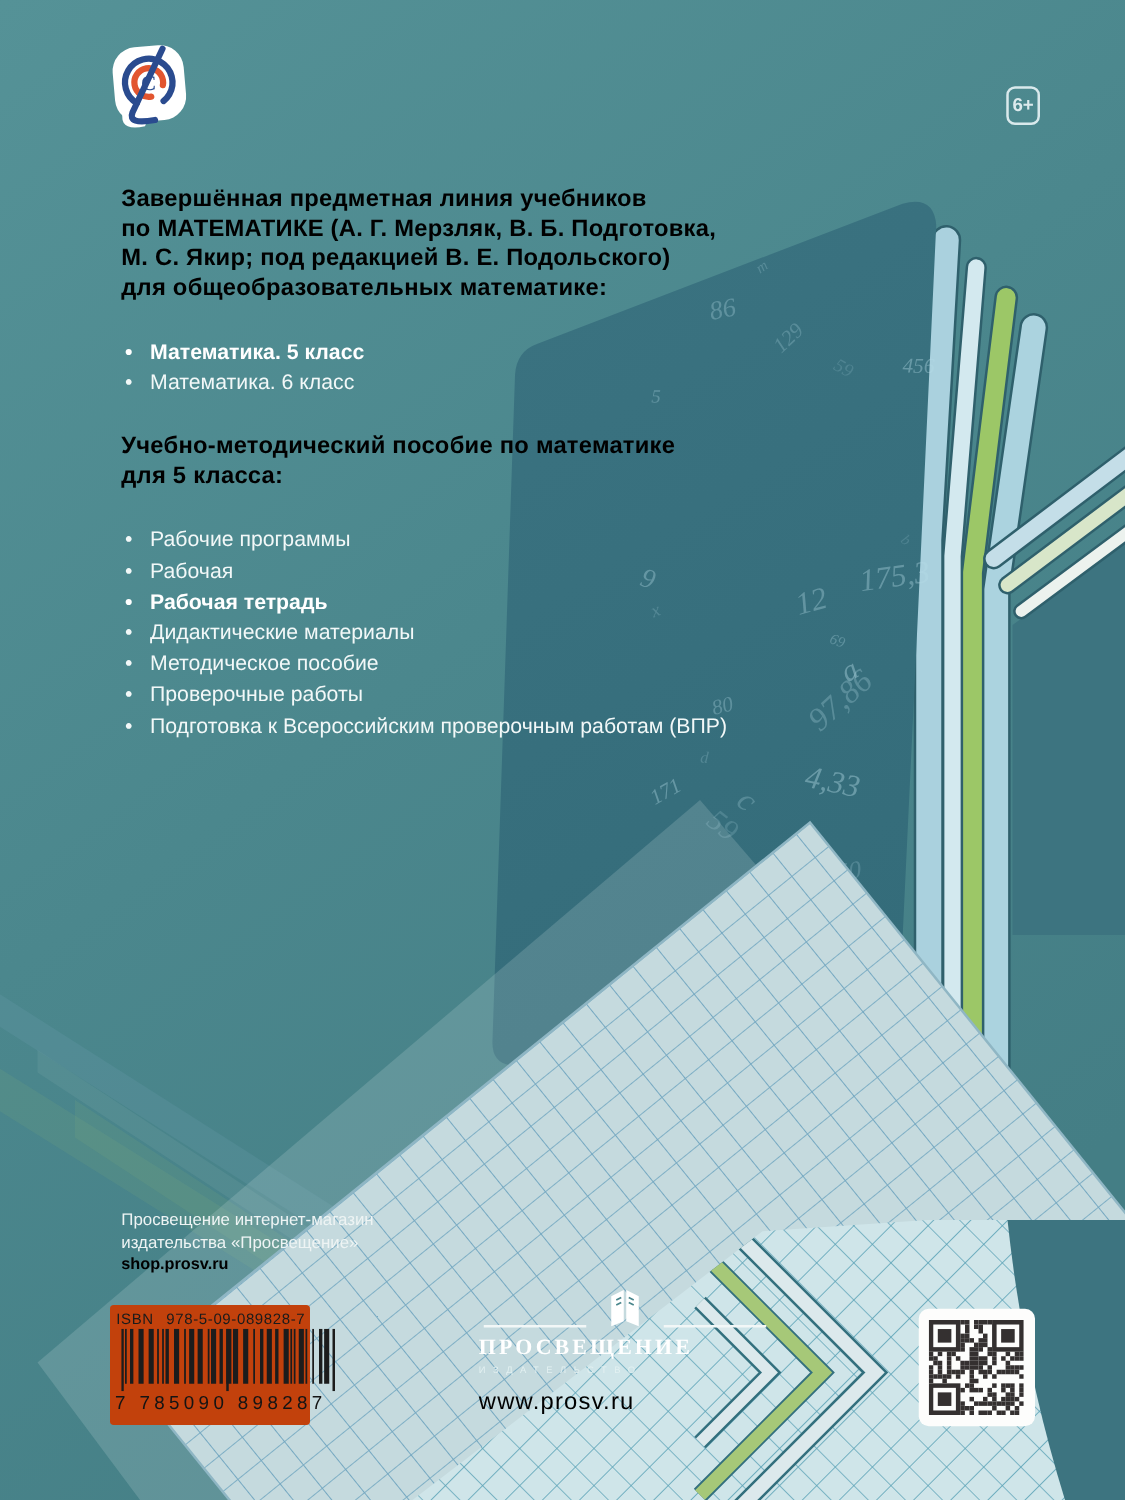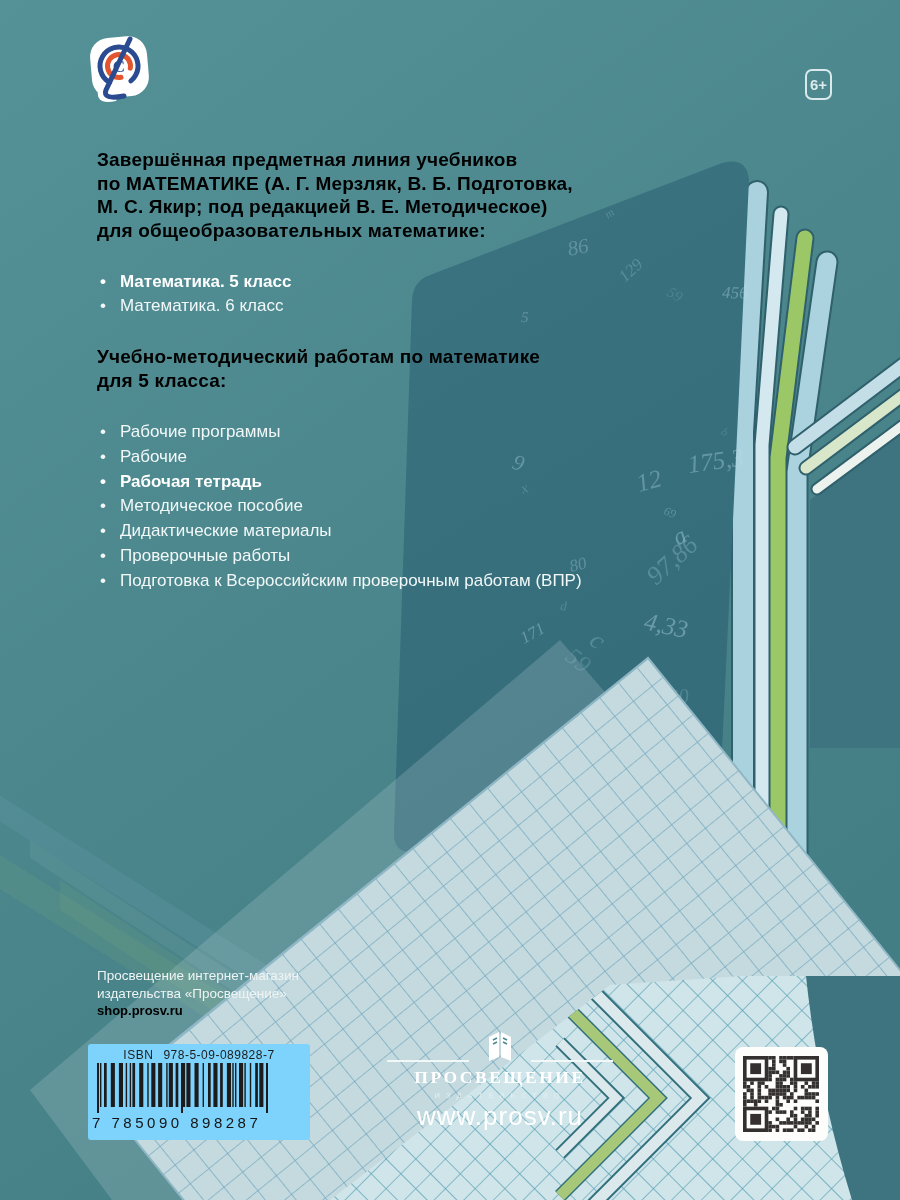--- a/index.html
+++ b/index.html
@@ -19,37 +19,37 @@
              border:2px solid #d9e9ec;border-radius:7px;color:#dceaed;
              font-size:15px;font-weight:bold;display:flex;align-items:center;
              justify-content:center;box-sizing:border-box}
   
   .emblem{position:absolute;left:84px;top:32px}
   
   .shop{position:absolute;left:97px;top:967px;color:#eef4f4;font-size:13.5px;
         line-height:17.5px;white-space:nowrap}
   .shop .url{font-weight:bold;font-size:13px;color:#000000;margin-top:0}
   
-  .barcode{position:absolute;left:88px;top:1044px;width:222px;height:96px;
-           background:#7dd3fc;border-radius:3px;box-sizing:border-box}
+  .barcode{position:absolute;left:88px;top:1044px;width:160px;height:96px;
+           background:#c2410c;border-radius:3px;box-sizing:border-box}
   .barcode .isbn-line{position:absolute;left:0;top:4px;width:100%;text-align:center;
            color:#1b1b1b;font-size:12px;letter-spacing:.5px;white-space:nowrap}
   .barcode .isbn-line span{margin:0 5px}
   .barcode svg{position:absolute;left:9px;top:19px}
   .barcode .digits{position:absolute;left:4px;top:70px;width:100%;
            color:#141414;font-size:15px;letter-spacing:3.5px;white-space:nowrap}
   
-  .pub{position:absolute;left:383px;top:1030px;width:234px;text-align:center;color:#fff}
+  .pub{position:absolute;left:383px;top:1030px;width:234px;text-align:left;color:#fff}
   .pub .book-icon{display:block;margin:0 auto}
   .pub .rule{position:absolute;top:30px;height:2px;width:82px;background:#f2f7f7}
   .pub .rule.left{left:4px}.pub .rule.right{right:4px}
   .pub .name{margin-top:5px;font-family:"Liberation Serif",serif;font-weight:bold;
              font-size:17.5px;letter-spacing:2.5px;white-space:nowrap}
   .pub .subtitle{margin-top:3px;font-size:7.5px;letter-spacing:6px;color:#e2f0f1;white-space:nowrap}
-  .pub .site{margin-top:1px;font-size:26px;letter-spacing:1px;color:#ffffff;white-space:nowrap}
+  .pub .site{margin-top:11px;font-size:19px;letter-spacing:1px;color:#000000;white-space:nowrap}
   
   .qr{position:absolute;left:735px;top:1047px;width:93px;height:94px;
       background:#fdfdfc;border-radius:8px}
   .qr svg{position:absolute;left:8px;top:9px}
 </style>
 </head>
 <body>
 
 <div class="page">
 
@@ -169,40 +169,40 @@
       <text x="35" y="40" text-anchor="middle" font-family="Liberation Serif, serif" font-size="17" font-weight="bold" fill="#2a4b8f">С</text>
       <path d="M46 7 L22 58 Q18 68 40 64" fill="none" stroke="#2a4b8f" stroke-width="5" stroke-linecap="round"></path>
     </svg>
   </div>
 
   <div class="age-badge">6+</div>
 
   <div class="h-block" style="left:97px;top:148px">
     <div>Завершённая предметная линия учебников</div>
     <div>по МАТЕМАТИКЕ (А. Г. Мерзляк, В. Б. Подготовка,</div>
-    <div>М. С. Якир; под редакцией В. Е. Методическое)</div>
+    <div>М. С. Якир; под редакцией В. Е. Подольского)</div>
     <div>для общеобразовательных математике:</div>
   </div>
 
   <div class="list" style="left:97px;top:270px">
     <div class="li bold">Математика. 5 класс</div>
     <div class="li">Математика. 6 класс</div>
   </div>
 
   <div class="h-block" style="left:97px;top:345px">
-    <div>Учебно-методический работам по математике</div>
+    <div>Учебно-методический пособие по математике</div>
     <div>для 5 класса:</div>
   </div>
 
   <div class="list l2" style="left:97px;top:420px">
     <div class="li">Рабочие программы</div>
-    <div class="li">Рабочие</div>
+    <div class="li">Рабочая</div>
     <div class="li bold">Рабочая тетрадь</div>
+    <div class="li">Дидактические материалы</div>
     <div class="li">Методическое пособие</div>
-    <div class="li">Дидактические материалы</div>
     <div class="li">Проверочные работы</div>
     <div class="li">Подготовка к Всероссийским проверочным работам (ВПР)</div>
   </div>
 
   <div class="shop">
     <div>Просвещение интернет-магазин</div>
     <div>издательства «Просвещение»</div>
     <div class="url">shop.prosv.ru</div>
   </div>
 

